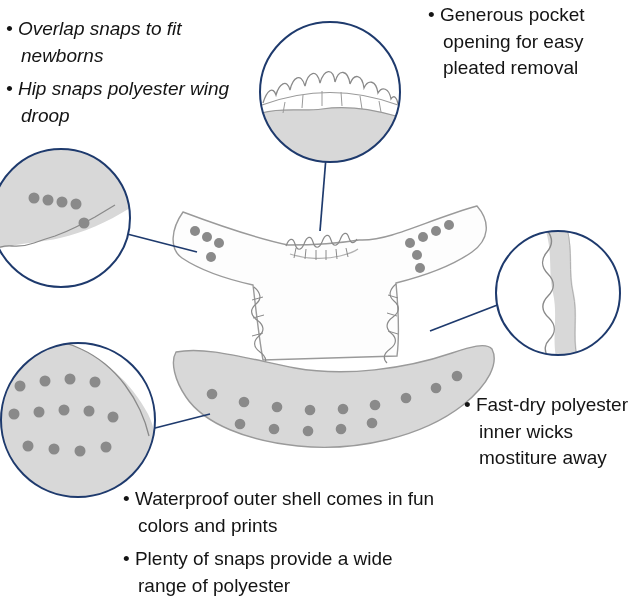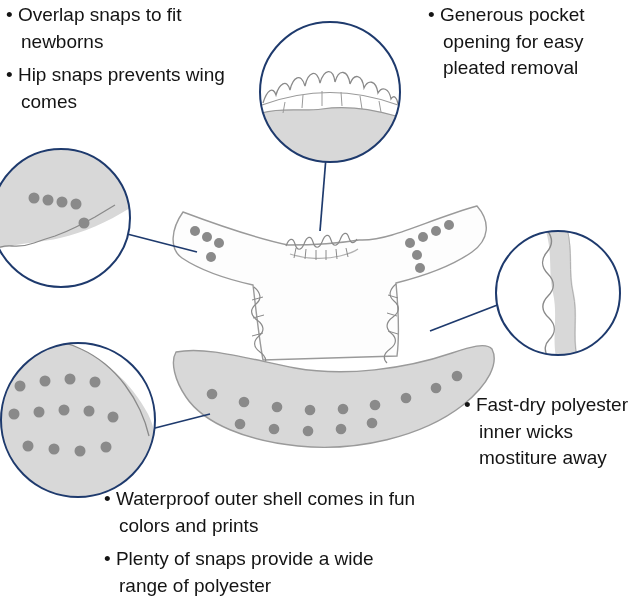--- a/index.html
+++ b/index.html
@@ -5,23 +5,23 @@
   html, body { margin: 0; padding: 0; }
   body {
     width: 640px; height: 615px; position: relative;
     background: #ffffff; overflow: hidden;
     font-family: "Liberation Sans", sans-serif;
     color: #141414;
   }
   .diagram-svg { position: absolute; left: 0; top: 0; }
   .annotation { position: absolute; font-size: 19px; line-height: 1.4; }
   .bullet { padding-left: 15px; text-indent: -15px; margin: 0 0 7px 0; }
-  #anno-top-left      { left: 6px;   top: 2px;   width: 232px; }
+  #anno-top-left      { left: 6px;   top: 16px;   width: 232px; font-style: italic; }
   #anno-top-right     { left: 428px; top: 2px;   width: 204px; }
-  #anno-bottom-center { left: 104px; top: 486px; width: 318px; }
+  #anno-bottom-center { left: 123px; top: 486px; width: 318px; }
   #anno-bottom-right  { left: 464px; top: 392px; width: 178px; }
 </style>
 </head>
 <body>
 
 <svg class="diagram-svg" width="640" height="615" viewBox="0 0 640 615" xmlns="http://www.w3.org/2000/svg">
   <defs>
     <clipPath id="clip-top">
         <circle cx="330" cy="92" r="70"></circle>
       </clipPath>
@@ -156,21 +156,21 @@
       <path d="M 545 228 C 553 252 548 272 553 293 C 558 316 552 334 556 358 L 578 358 C 573 334 579 316 574 293 C 569 270 574 252 567 228 Z" fill="#d8d8d8"></path>
       <path d="M 546 229 C 553 237 553 245 547 252 C 541 259 541 267 548 274 C 555 281 555 289 548 296 C 541 303 541 311 549 318 C 556 325 556 333 549 340 C 545 344 544 350 547 355" fill="none" stroke="#8a8a8a" stroke-width="1.4"></path>
       <path d="M 567 228 C 573 252 568 272 573 293 C 578 316 572 334 577 358" fill="none" stroke="#b0b0b0" stroke-width="1"></path>
     </g>
     <circle cx="558" cy="293" r="62" fill="none" stroke="#1e3a6d" stroke-width="2"></circle>
   </g>
 </svg>
 
 <div class="annotation" id="anno-top-left">
   <p class="bullet">• Overlap snaps to fit newborns</p>
-  <p class="bullet">• Hip snaps prevents wing comes</p>
+  <p class="bullet">• Hip snaps polyester wing droop</p>
 </div>
 
 <div class="annotation" id="anno-top-right">
   <p class="bullet">• Generous pocket opening for easy pleated removal</p>
 </div>
 
 <div class="annotation" id="anno-bottom-center">
   <p class="bullet">• Waterproof outer shell comes in fun colors and prints</p>
   <p class="bullet">• Plenty of snaps provide a wide range of polyester</p>
 </div>

